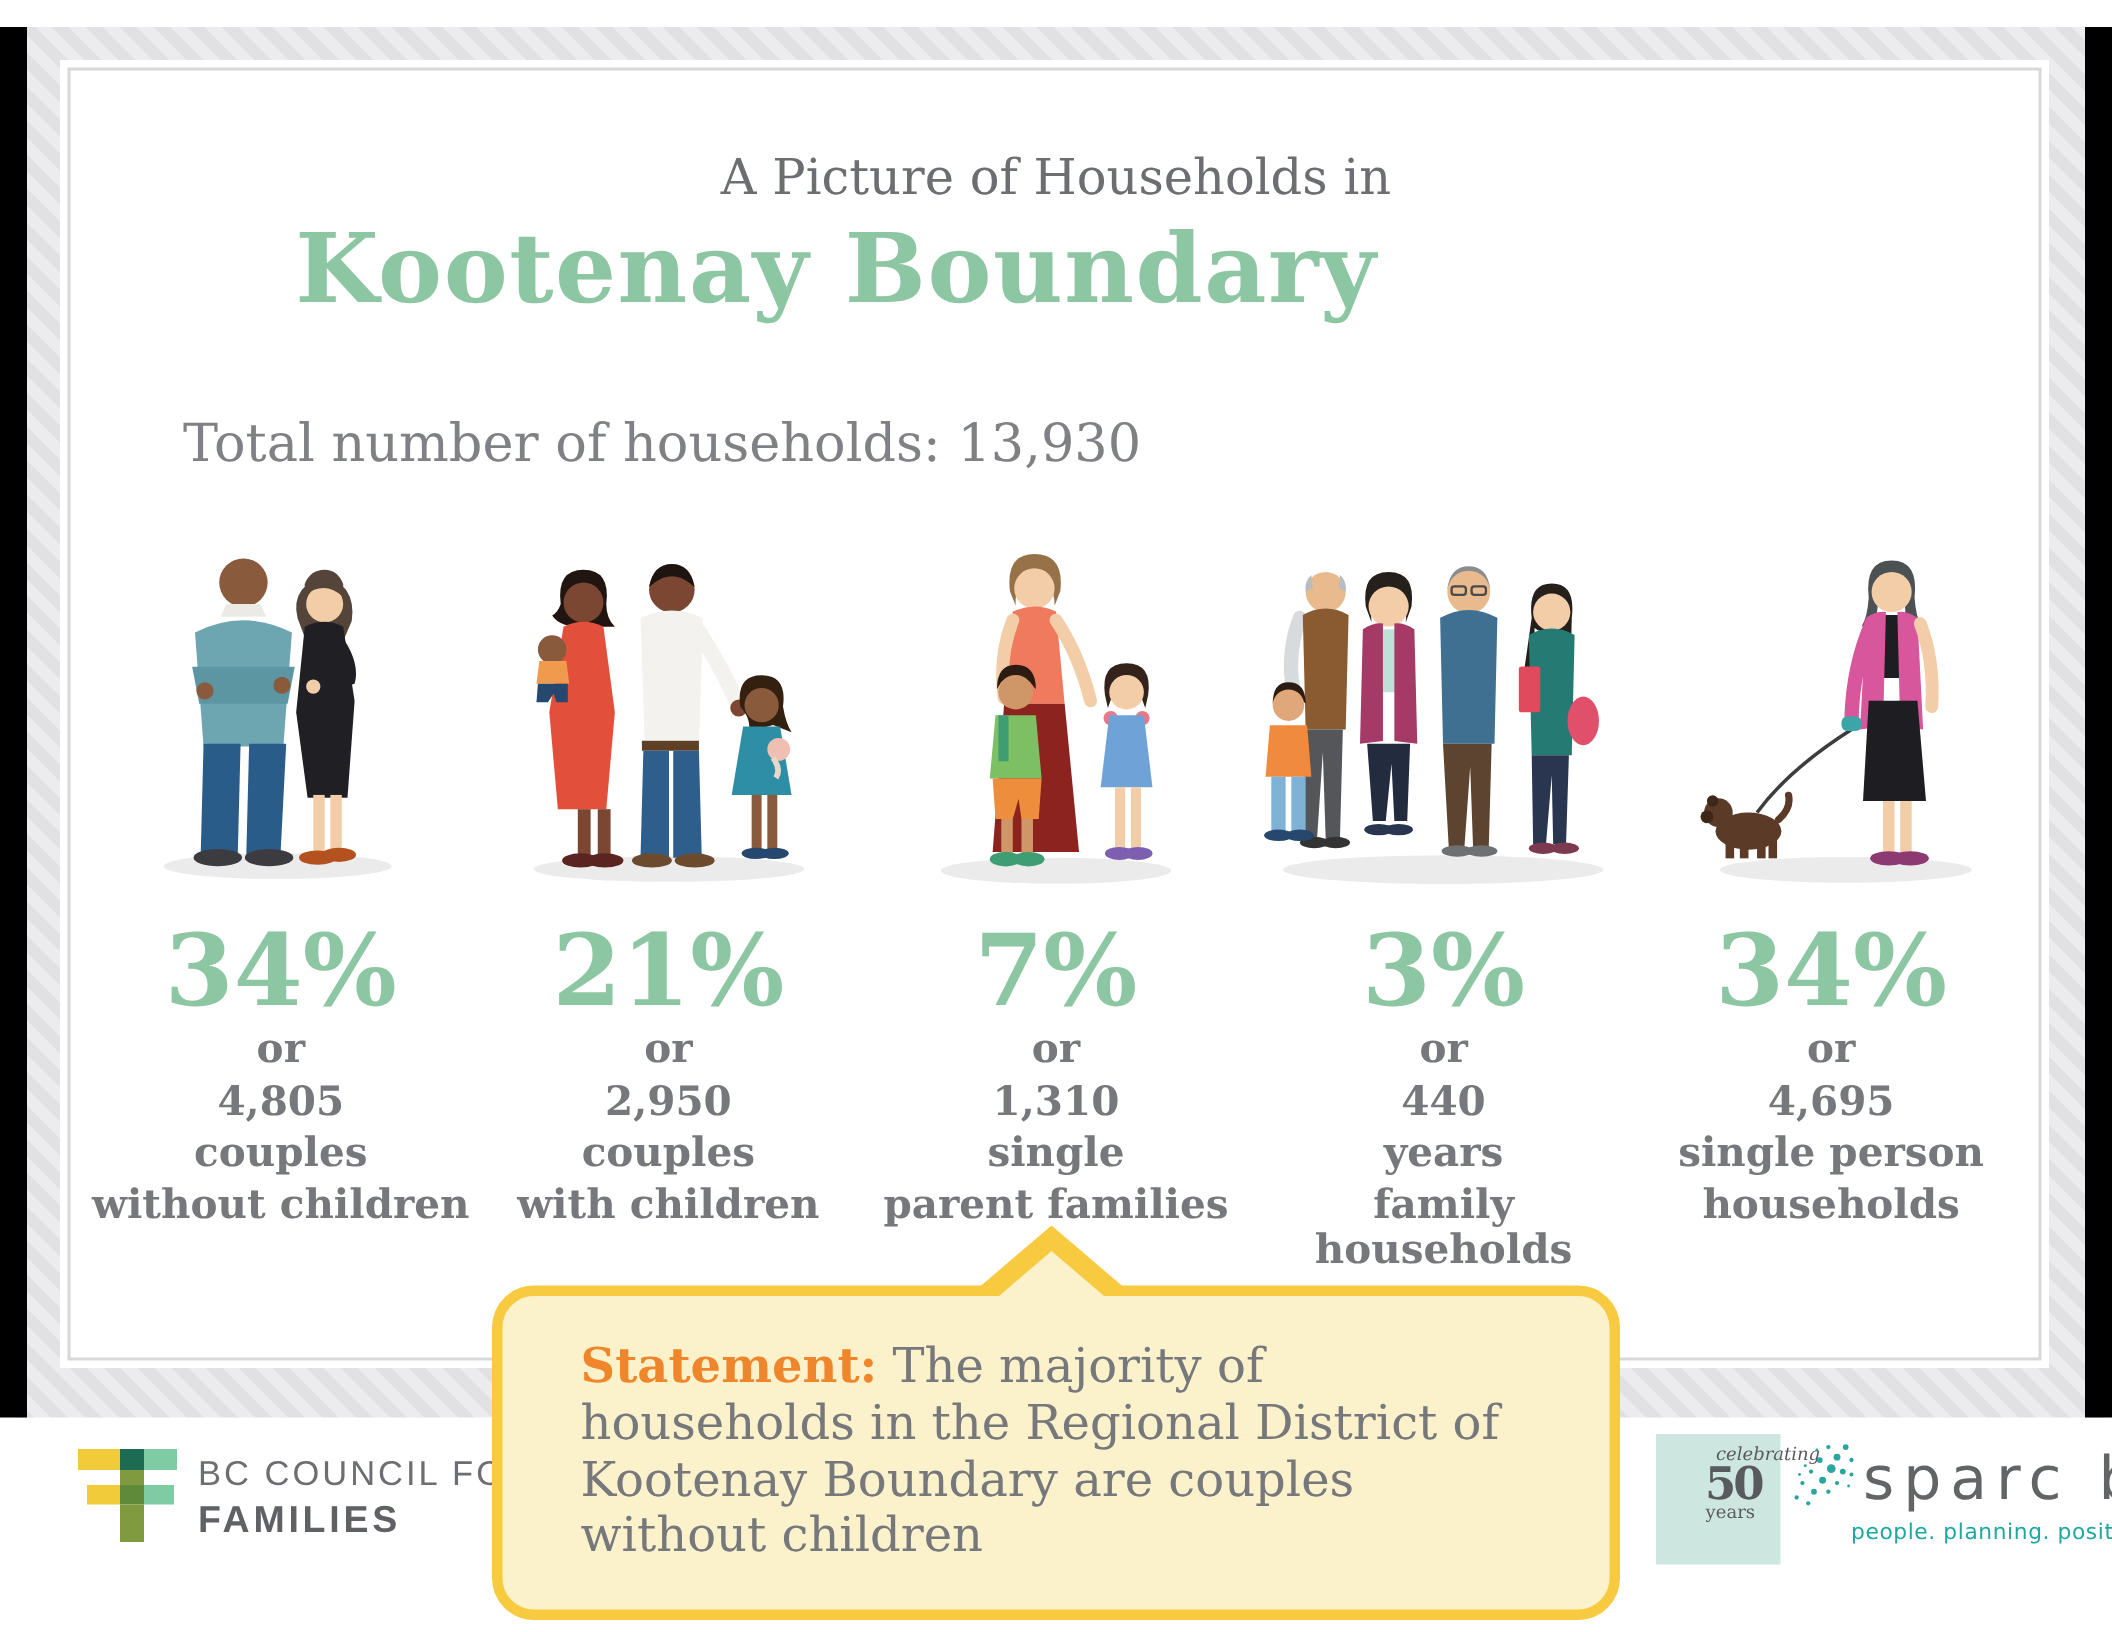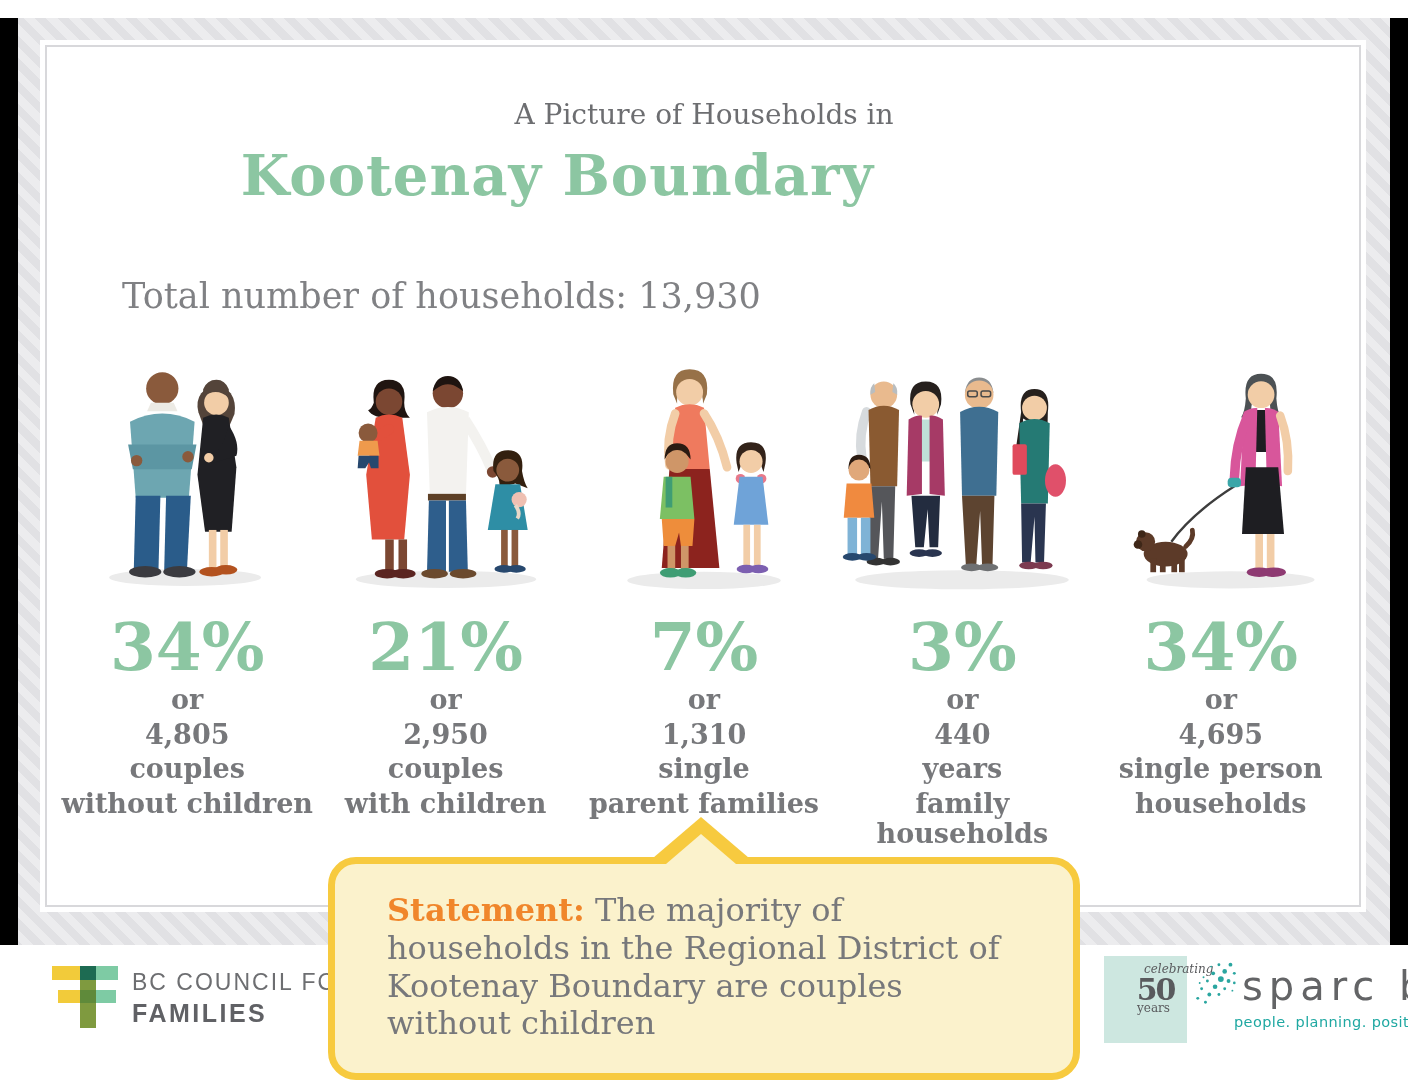--- a/index.html
+++ b/index.html
@@ -10,23 +10,23 @@
   .frame-band { position:absolute; left:0; top:18px; width:1408px; height:927px;
     background:repeating-linear-gradient(45deg,#ececee 0 8px,#e1e1e4 8px 16px); }
   .edge-black { position:absolute; top:18px; width:18px; height:927px; background:#000; }
   .edge-black.left { left:0; } .edge-black.right { right:0; }
 
   .card { position:absolute; left:45px; top:45px; width:1316px; height:862px;
     background:#ffffff; border:2px solid #d8d8db; box-shadow:0 0 0 5px #ffffff; }
 
   
   .subtitle { position:absolute; top:98px; left:0; width:1408px; text-align:center;
-    font-size:28px; color:#6d6e71; }
+    font-size:33px; color:#6d6e71; }
   .title { position:absolute; top:142px; left:0; width:1115px; text-align:center;
-    font-size:56px; font-weight:bold; color:#8cc6a2; letter-spacing:1px; }
+    font-size:64px; font-weight:bold; color:#8cc6a2; letter-spacing:1px; }
   .total { position:absolute; top:276px; left:122px; font-size:35px; color:#808184; }
 
   
   .stats-row { position:absolute; top:340px; left:58px; width:1292px; display:flex; }
   .stat-col { width:20%; display:flex; flex-direction:column; align-items:center; text-align:center; }
   .illu { height:252px; display:flex; align-items:flex-end; justify-content:center; }
   .pct { font-size:66px; font-weight:bold; color:#8cc6a2; line-height:1; margin-top:22px; }
   .stat-line { font-size:27px; color:#77787b; line-height:1.1; margin-top:5px;font-weight:bold; }
 
   

